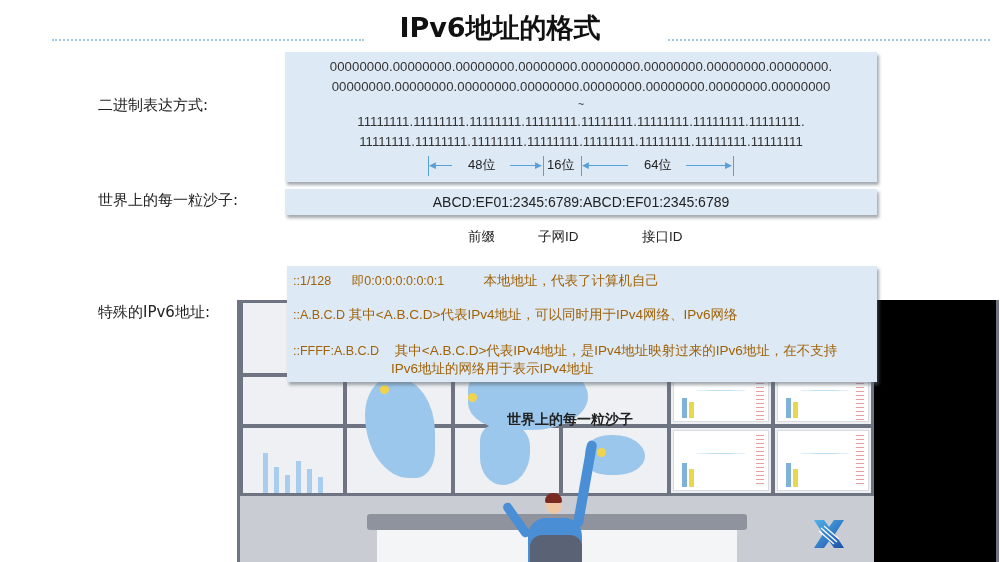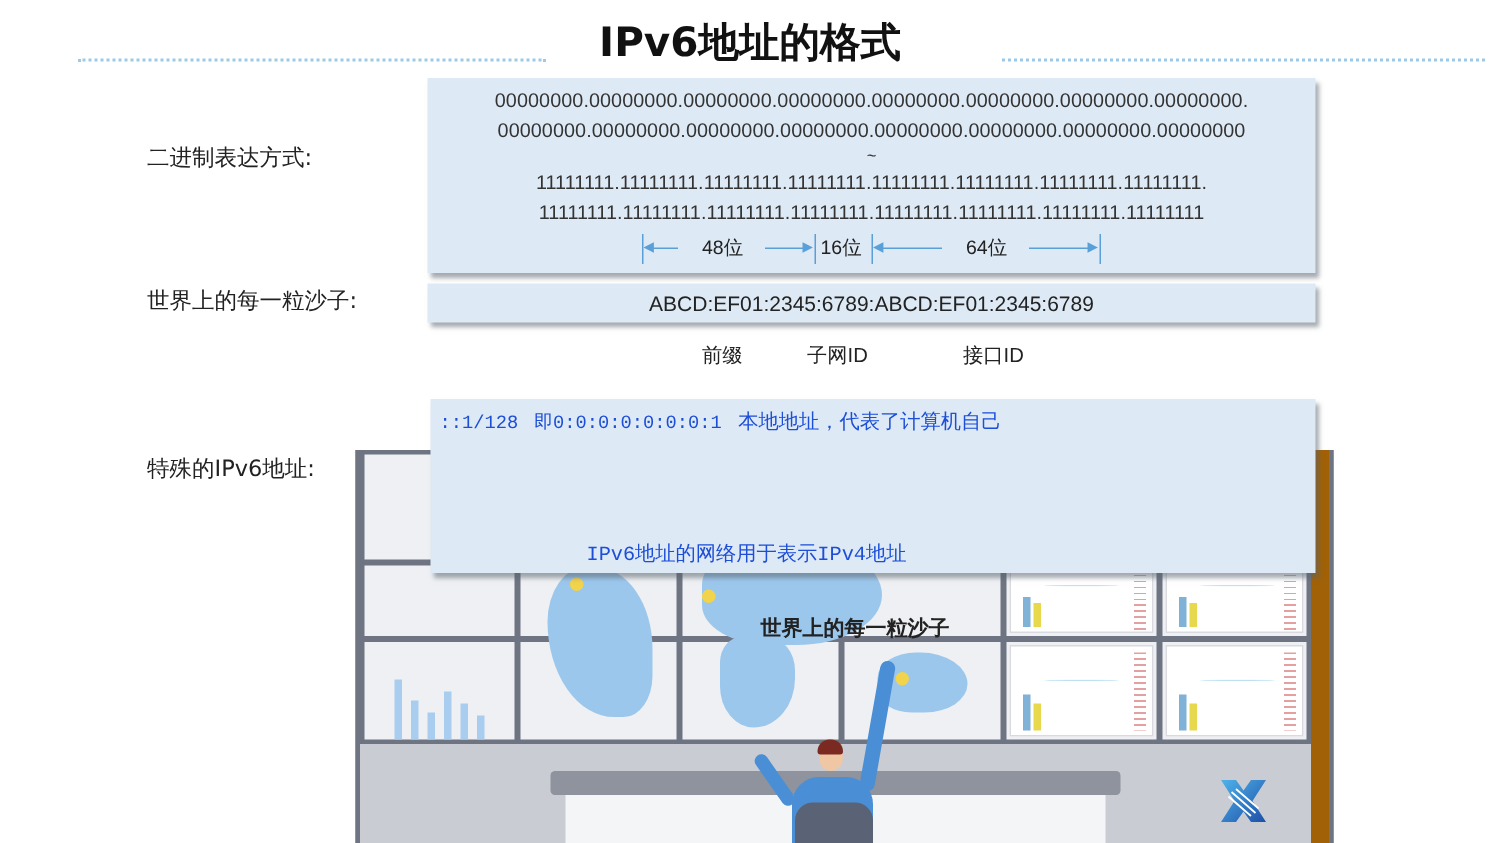--- a/index.html
+++ b/index.html
@@ -25,21 +25,21 @@
   .ruler .arr { position: absolute; top: 9px; height: 1px; background: #5aa0d8; }
   .ruler .ah { position: absolute; top: 5px; font-size: 9px; color: #5aa0d8; line-height: 9px; }
   .ruler .txt { position: absolute; top: 0; font-size: 13px; color: #222; font-family: "Liberation Sans", sans-serif; }
 
   .hex { left: 285px; top: 189px; width: 592px; height: 26px; }
   .hex .val { text-align: center; font-family: "Liberation Sans", sans-serif; font-size: 14px; line-height: 26px; color: #222; }
 
   .seg-label { position: absolute; top: 228px; font-size: 13.5px; color: #222; font-family: "Liberation Sans", sans-serif; }
 
   
-  .illus { position: absolute; left: 237px; top: 300px; width: 652px; height: 262px; background: #a16207; overflow: hidden; border-left: 3px solid #6f7482; border-right: 3px solid #6f7482; }
+  .illus { position: absolute; left: 237px; top: 300px; width: 762px; height: 262px; background: #000000; overflow: hidden; border-left: 3px solid #6f7482; border-right: 3px solid #6f7482; }
   .wall { position: absolute; left: 0; top: 0; width: 634px; height: 196px; background: #6f7482; }
   .screen { position: absolute; background: #eef0f3; }
   .floor { position: absolute; left: 0; top: 196px; width: 634px; height: 66px; background: #c9ccd3; }
   .desk-top { position: absolute; left: 127px; top: 214px; width: 380px; height: 16px; background: #8e939d; border-radius: 3px; }
   .desk { position: absolute; left: 137px; top: 230px; width: 360px; height: 40px; background: #f4f5f7; }
   .continent { position: absolute; background: #9cc7ec; border-radius: 45% 55% 50% 40%; }
   .dot { position: absolute; width: 9px; height: 9px; border-radius: 50%; background: #f2d34c; }
   .bar { position: absolute; bottom: 0; background: #a8cdee; }
   .mini { position: absolute; background: #ffffff; border: 1px solid #d8dadf; }
   .mini .b1 { position: absolute; width: 5px; background: #7fb2d6; }
@@ -48,21 +48,21 @@
   .mini .reds { position: absolute; width: 8px; background: repeating-linear-gradient(#e4a0a0 0 1px, transparent 1px 4px); }
   .slogan { position: absolute; left: 255px; top: 110px; width: 150px; text-align: center; font-size: 14px; line-height: 18px; color: #222; font-weight: bold; }
   .person-head { position: absolute; left: 306px; top: 196px; width: 16px; height: 18px; border-radius: 50%; background: #f0c7a5; }
   .person-hair { position: absolute; left: 305px; top: 193px; width: 17px; height: 10px; border-radius: 8px 8px 2px 2px; background: #7a2a20; }
   .person-body { position: absolute; left: 288px; top: 218px; width: 54px; height: 44px; border-radius: 18px 18px 0 0; background: #4a8fd6; }
   .person-arm { position: absolute; left: 340px; top: 140px; width: 10px; height: 88px; background: #4a8fd6; border-radius: 5px; transform: rotate(10deg); }
   .person-arm2 { position: absolute; left: 272px; top: 200px; width: 9px; height: 40px; background: #4a8fd6; border-radius: 5px; transform: rotate(-35deg); }
   .chair { position: absolute; left: 290px; top: 235px; width: 52px; height: 30px; border-radius: 12px 12px 0 0; background: #5a6376; }
 
   .special { left: 287px; top: 266px; width: 590px; height: 116px; }
-  .special .line { position: absolute; left: 6px; font-size: 13.5px; color: #1d4ed8; font-family: Liberation Mono, monospace; white-space: nowrap; }
+  .special .line { position: absolute; left: 6px; font-size: 13.5px; color: #a16207; font-family: Liberation Sans, sans-serif; white-space: nowrap; }
   .special .code { display: inline-block; font-size: 12.5px; }
 
   .logo { position: absolute; left: 812px; top: 515px; width: 190px; height: 40px; }
   .logo-icon { position: absolute; left: 0; top: 3px; width: 34px; height: 32px; }
   .logo-text { position: absolute; left: 37px; top: 2px; font-size: 26px; font-weight: bold; color: #2d5fe6; font-family: "DejaVu Serif", serif; letter-spacing: 2px; }
 </style>
 </head>
 <body>
 
 <div class="title-wrap">
@@ -182,20 +182,28 @@
   <div class="person-hair"></div>
   <div class="chair"></div>
 </div>
 
 <div class="panel special">
   <div class="line" style="top:6px;">
     <span class="code" style="width:55px;">::1/128</span>
     <span class="code" style="width:128px;">即0:0:0:0:0:0:0:1</span>
     <span>本地地址，代表了计算机自己</span>
   </div>
+  <div class="line" style="top:40px;">
+    <span class="code">::A.B.C.D</span>
+    <span>其中&lt;A.B.C.D&gt;代表IPv4地址，可以同时用于IPv4网络、IPv6网络</span>
+  </div>
+  <div class="line" style="top:76px;">
+    <span class="code" style="width:98px;">::FFFF:A.B.C.D</span>
+    <span>其中&lt;A.B.C.D&gt;代表IPv4地址，是IPv4地址映射过来的IPv6地址，在不支持</span>
+  </div>
   <div class="line" style="top:94px; left:104px;">IPv6地址的网络用于表示IPv4地址</div>
 </div>
 
 <div class="logo">
   <svg class="logo-icon" viewBox="0 0 34 32">
     <defs>
       <linearGradient id="lg" x1="0" y1="0" x2="1" y2="1">
         <stop offset="0" stop-color="#4fb3ea"></stop>
         <stop offset="1" stop-color="#1d4fa8"></stop>
       </linearGradient>

